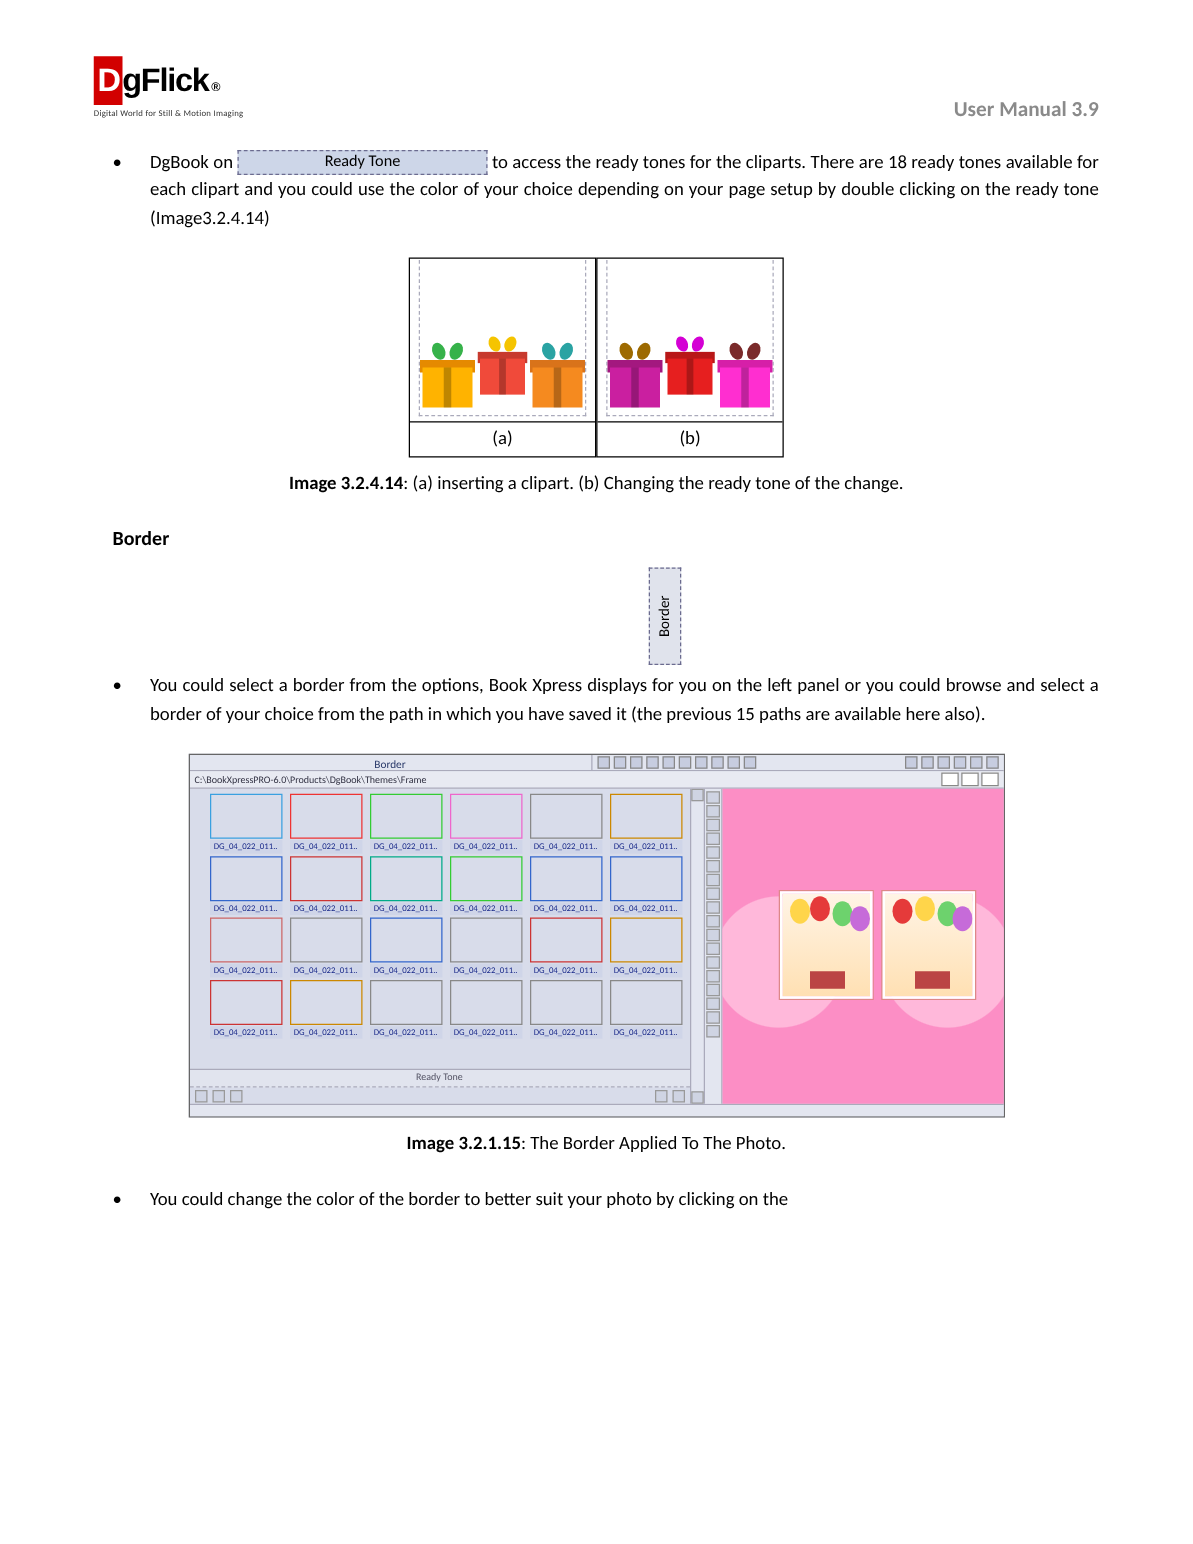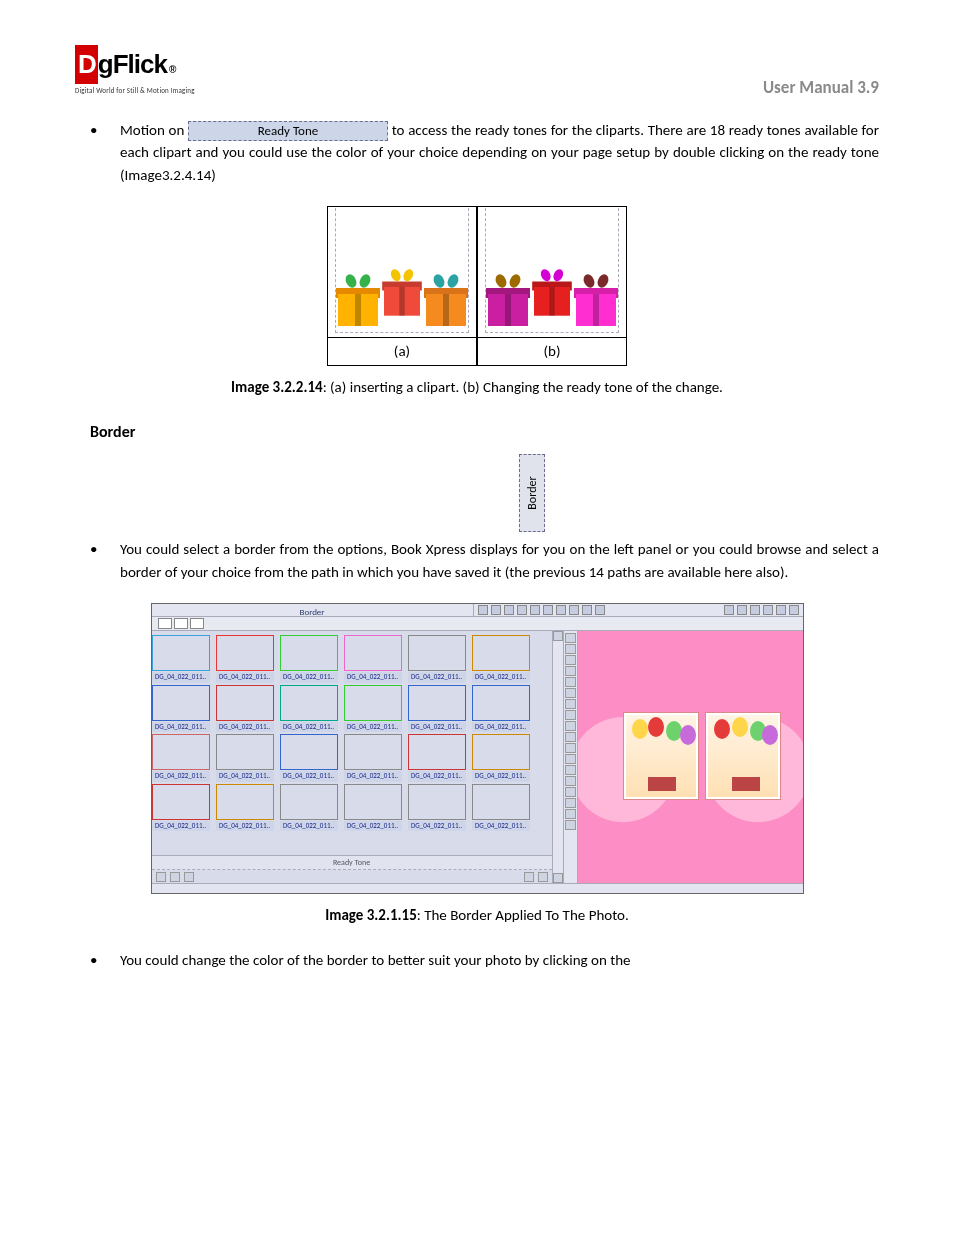--- a/index.html
+++ b/index.html
@@ -67,21 +67,21 @@
   }
   .ss-topstrip { height: 13px; background: #e3e6f0; border-bottom: 1px solid #aab; display:flex; }
   .ss-topstrip .half-title { flex:1; text-align:center; font-size:9px; padding-top:1px; border-right:1px solid #aab; }
   .ss-topstrip .toolbar { flex:1; display:flex; align-items:center; gap:3px; padding:0 4px; }
   .tb-ic { width:10px; height:10px; background:#c7cde0; border:1px solid #888; }
   .ss-path { height:14px; background:#e8eaf2; display:flex; align-items:center; padding:0 4px; font-size:8px; color:#334; border-bottom:1px solid #aab; position:relative; }
   .ss-path .pth { flex:1; }
   .ss-path .dd { width:14px; height:11px; border:1px solid #888; background:#fff; margin-left:2px; }
   .ss-body { display:flex; height:252px; }
   .ss-left { width: 400px; display:flex; flex-direction:column; }
-  .thumbs { flex:1; overflow:hidden; padding:4px 2px 0 0; }
+  .thumbs { flex:1; overflow:hidden; padding:4px 2px 0 16px; }
   .thumb-row { display:flex; gap:6px; margin-bottom:2px; }
   .thumb { width:58px; }
   .thumb-img { height:36px; border:1px solid; background:#d8dcea; }
   .thumb-lbl { font-size:7px; color:#1a2a8a; text-align:center; white-space:nowrap; overflow:hidden; margin-top:1px; background:#cfd5e8; padding:0 1px; }
   .ss-left-bot { height:28px; border-top:1px solid #aab; }
   .rt-row { height:14px; text-align:center; font-size:8px; color:#556; border-bottom:1px dashed #aab; background:#e1e4ee; }
   .ic-row { height:14px; display:flex; align-items:center; justify-content:space-between; padding:0 4px; }
   .ic-row .lgrp, .ic-row .rgrp { display:flex; gap:4px; }
   .sm-ic { width:10px; height:10px; background:#cfd4e3; border:1px solid #999; }
   .ss-scroll { width:12px; background:#e3e6f0; border-left:1px solid #aab; border-right:1px solid #aab; display:flex; flex-direction:column; }
@@ -129,21 +129,21 @@
         <span>gFlick</span>
         <span class="logo-reg">®</span>
     </div>
     <div class="logo-sub">Digital World for Still &amp; Motion Imaging</div>
   </div>
   <div class="hdr-right">User Manual 3.9</div>
 </div>
 
 <ul class="main">
   <li>
-    <span>Motion on </span>
+    <span>DgBook on </span>
     <span class="inline-btn">Ready Tone</span>
     <span> to access the ready tones for the cliparts. There are 18 ready tones available for each clipart and you could use the color of your choice depending on your page setup by double clicking on the ready tone (Image3.2.4.14)</span>
   </li>
 </ul>
 
 <div class="fig-row">
   <div class="fig-cell">
     <div class="fig-img-a fig-a">
       <div class="gift-stage">
         <div class="gift g1">
@@ -189,33 +189,33 @@
             <div class="rib"></div>
             <div class="bow"></div>
           </div>
       </div>
     </div>
     <div class="fig-cap">(b)</div>
   </div>
 </div>
 
 <div class="caption-center">
-  <strong>Image 3.2.2.14</strong><span>: (a) inserting a clipart. (b) Changing the ready tone of the change.</span>
+  <strong>Image 3.2.4.14</strong><span>: (a) inserting a clipart. (b) Changing the ready tone of the change.</span>
 </div>
 
 <div class="sect-h">Border</div>
 
 <div class="tab-holder">
   <div class="border-tab">
       <span>Border</span>
     </div>
 </div>
 
 <ul class="main">
-  <li>You could select a border from the options, Book Xpress displays for you on the left panel or you could browse and select a border of your choice from the path in which you have saved it (the previous 14 paths are available here also).</li>
+  <li>You could select a border from the options, Book Xpress displays for you on the left panel or you could browse and select a border of your choice from the path in which you have saved it (the previous 15 paths are available here also).</li>
 </ul>
 
 <div class="screenshot">
   <div class="ss-topstrip">
     <div class="half-title">Border</div>
     <div class="toolbar">
       <div class="tb-ic"></div>
       <div class="tb-ic"></div>
       <div class="tb-ic"></div>
       <div class="tb-ic"></div>
@@ -228,20 +228,21 @@
       <div style="flex:1"></div>
       <div class="tb-ic"></div>
       <div class="tb-ic"></div>
       <div class="tb-ic"></div>
       <div class="tb-ic"></div>
       <div class="tb-ic"></div>
       <div class="tb-ic"></div>
     </div>
   </div>
   <div class="ss-path">
+    <span class="pth">C:\BookXpressPRO-6.0\Products\DgBook\Themes\Frame</span>
     <div class="dd"></div>
     <div class="dd"></div>
     <div class="dd"></div>
   </div>
   <div class="ss-body">
     <div class="ss-left">
       <div class="thumbs">
         <div class="thumb-row">
           <div class="thumb">
               <div class="thumb-img" style="border-color:#3aa0e0"></div>

